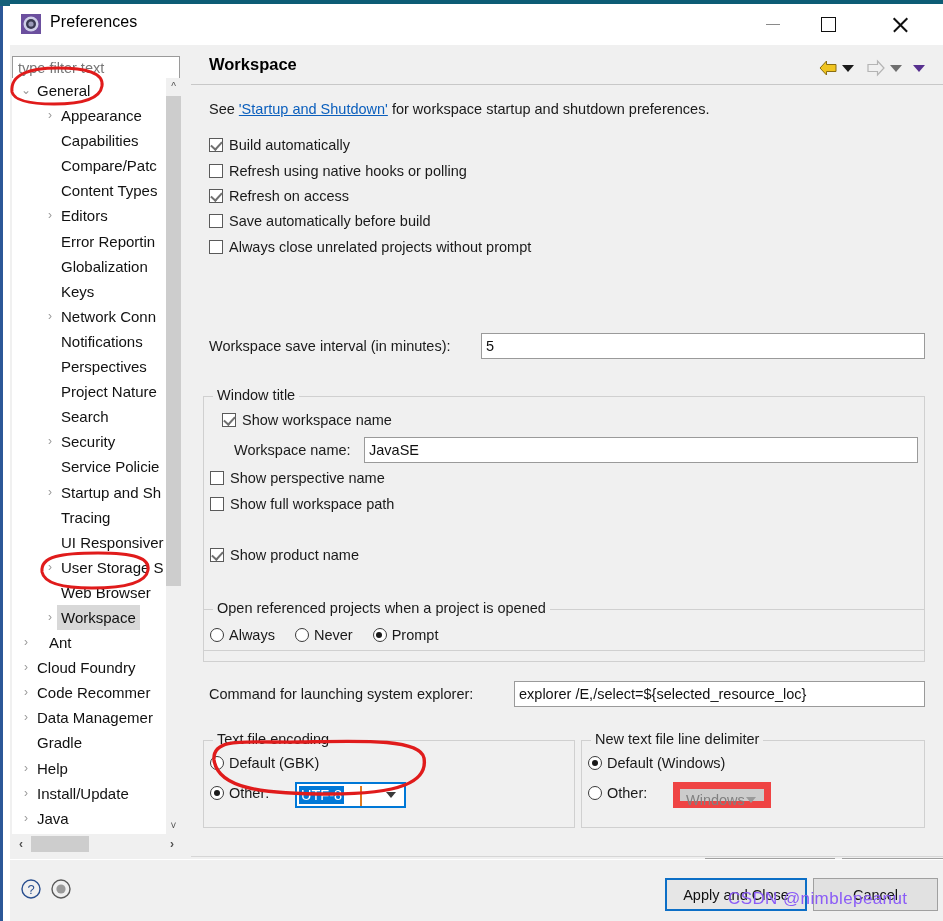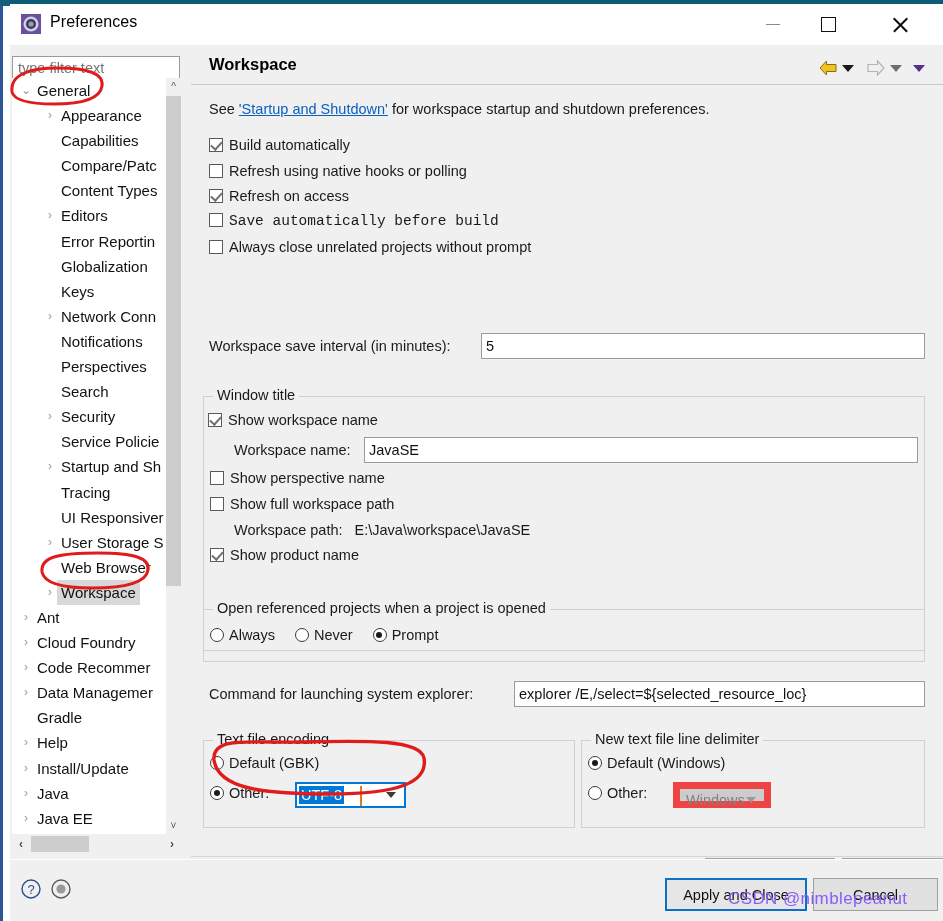--- a/index.html
+++ b/index.html
@@ -193,20 +193,23 @@
             <span class="arrow" style="left: 30px;">›</span>
             <span class="lbl" style="left: 48px;">Network Conn</span>
           </div>
           <div class="tnode">
             <span class="lbl" style="left: 48px;">Notifications</span>
           </div>
           <div class="tnode">
             <span class="lbl" style="left: 48px;">Perspectives</span>
           </div>
           <div class="tnode">
+            <span class="lbl" style="left: 48px;">Project Nature</span>
+          </div>
+          <div class="tnode">
             <span class="lbl" style="left: 48px;">Search</span>
           </div>
           <div class="tnode">
             <span class="arrow" style="left: 30px;">›</span>
             <span class="lbl" style="left: 48px;">Security</span>
           </div>
           <div class="tnode">
             <span class="lbl" style="left: 48px;">Service Policie</span>
           </div>
           <div class="tnode">
@@ -225,21 +228,21 @@
           </div>
           <div class="tnode">
             <span class="lbl" style="left: 48px;">Web Browser</span>
           </div>
           <div class="tnode sel">
             <span class="arrow" style="left: 30px;">›</span>
             <span class="lbl" style="left: 48px;">Workspace</span>
           </div>
           <div class="tnode">
             <span class="arrow" style="left: 6px;">›</span>
-            <span class="lbl" style="left: 24px;">Ant</span>
+            <span class="lbl" style="left: 36px;">Ant</span>
           </div>
           <div class="tnode">
             <span class="arrow" style="left: 6px;">›</span>
             <span class="lbl" style="left: 24px;">Cloud Foundry</span>
           </div>
           <div class="tnode">
             <span class="arrow" style="left: 6px;">›</span>
             <span class="lbl" style="left: 24px;">Code Recommer</span>
           </div>
           <div class="tnode">
@@ -300,49 +303,45 @@
       <div class="pbody">
 
         <div class="row" style="left:18px;top:16px;">
           <span>See </span><a class="link" href="#">'Startup and Shutdown'</a><span> for workspace startup and shutdown preferences.</span>
         </div>
 
         <div id="cb-host">
             <div class="row" style="left: 18px; top: 52px;"><span class="cb on"></span><span>Build automatically</span></div>
             <div class="row" style="left: 18px; top: 78px;"><span class="cb"></span><span>Refresh using native hooks or polling</span></div>
             <div class="row" style="left: 18px; top: 103px;"><span class="cb on"></span><span>Refresh on access</span></div>
-            <div class="row" style="left: 18px; top: 128px; font-family: Liberation Mono, monospace;"><span class="cb"></span><span>Save automatically before build</span></div>
+            <div class="row" style="left: 18px; top: 128px;"><span class="cb"></span><span>Save automatically before build</span></div>
             <div class="row" style="left: 18px; top: 154px;"><span class="cb"></span><span>Always close unrelated projects without prompt</span></div>
           </div>
 
         <div class="row" style="left:18px;top:253px;">Workspace save interval (in minutes):</div>
         <div class="tin" style="left:290px;top:248px;width:444px;">5</div>
 
         <div class="grpbox" style="left:12px;top:311px;width:722px;height:255px;">
           <div class="grplbl">Window title</div>
 
-          <div class="row" style="left:4px;top:15px;">
+          <div class="row" style="left:18px;top:15px;">
             <span class="cb on"></span><span>Show workspace name</span>
           </div>
 
           <div class="row" style="left:30px;top:45px;">Workspace name:</div>
           <div class="tin" style="left:160px;top:40px;width:554px;">JavaSE</div>
 
           <div class="row" style="left:6px;top:73px;">
             <span class="cb"></span><span>Show perspective name</span>
           </div>
 
           <div class="row" style="left:6px;top:99px;">
             <span class="cb"></span><span>Show full workspace path</span>
           </div>
 
-          <div class="row" style="left:30px;top:125px;">
-            <span>Workspace path:</span>
-            <span style="margin-left:8px">E:\Java\workspace\JavaSE</span>
-          </div>
 
           <div class="row" style="left:6px;top:150px;">
             <span class="cb on"></span><span>Show product name</span>
           </div>
         </div>
 
         <div class="grpbox" style="left:12px;top:524px;width:722px;height:53px;">
           <div class="grplbl">Open referenced projects when a project is opened</div>
           <div class="row" style="left:6px;top:17px;">
             <span><span class="rb"></span><span>Always</span></span>

